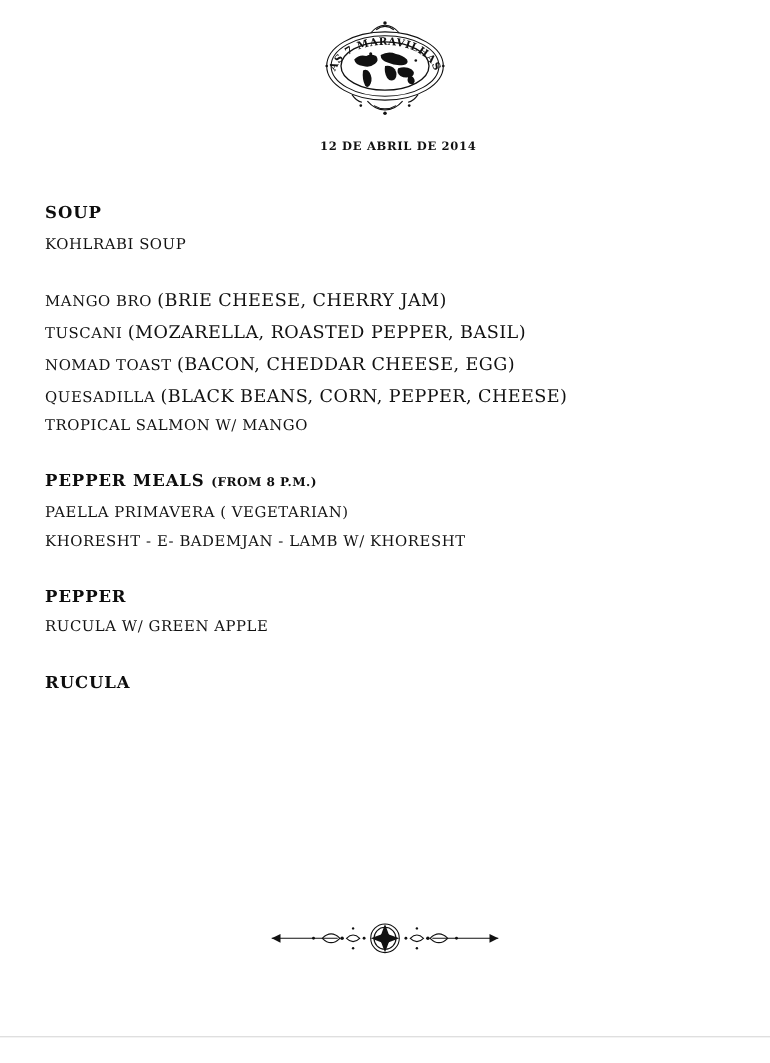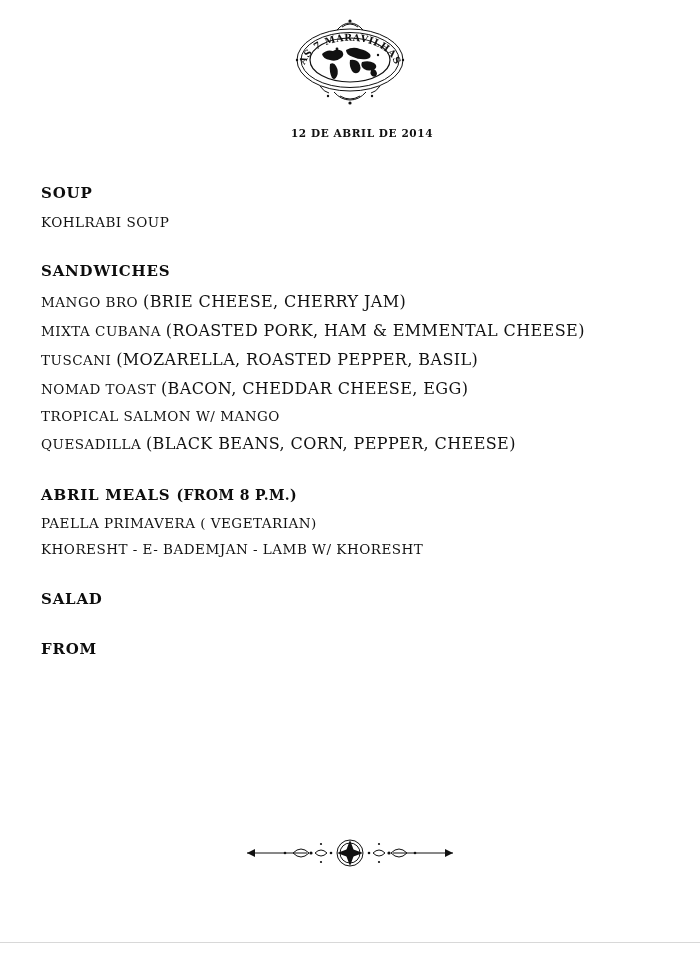--- a/index.html
+++ b/index.html
@@ -63,21 +63,21 @@
   .section-title {
     font-family: "DejaVu Serif", serif;
     font-weight: bold;
     font-size: 15px;
     letter-spacing: 0.8px;
     color: #0d0d0d;
     margin-bottom: 12px;
     line-height: 1.1;
   }
   .section-title .suffix {
-    font-size: 14px;
+    font-size: 11px;
     letter-spacing: 0.4px;
     font-weight: bold;
   }
 
   .item {
     font-family: "DejaVu Serif", serif;
     font-size: 13.5px;
     letter-spacing: 0.5px;
     color: #111;
     margin-bottom: 9px;
@@ -172,70 +172,66 @@
     <div class="section">
       <div class="section-title">
         <span>SOUP</span>
       </div>
       <div class="item">
         <span class="name">KOHLRABI SOUP</span>
       </div>
     </div>
 
     <div class="section">
-      <div class="section-title">
-        <span>SANDWICHES</span>
-      </div>
       <div class="item">
         <span class="name">MANGO BRO</span>
         <span class="desc">(BRIE CHEESE, CHERRY JAM)</span>
       </div>
       <div class="item">
-        <span class="name">MIXTA CUBANA</span>
-        <span class="desc">(ROASTED PORK, HAM &amp; EMMENTAL CHEESE)</span>
-      </div>
-      <div class="item">
         <span class="name">TUSCANI</span>
         <span class="desc">(MOZARELLA, ROASTED PEPPER, BASIL)</span>
       </div>
       <div class="item">
         <span class="name">NOMAD TOAST</span>
         <span class="desc">(BACON, CHEDDAR CHEESE, EGG)</span>
       </div>
       <div class="item">
-        <span class="name">TROPICAL SALMON W/ MANGO</span>
-      </div>
-      <div class="item">
         <span class="name">QUESADILLA</span>
         <span class="desc">(BLACK BEANS, CORN, PEPPER, CHEESE)</span>
       </div>
-    </div>
-
-    <div class="section">
-      <div class="section-title">
-        <span>ABRIL MEALS</span>
+      <div class="item">
+        <span class="name">TROPICAL SALMON W/ MANGO</span>
+      </div>
+    </div>
+
+    <div class="section">
+      <div class="section-title">
+        <span>PEPPER MEALS</span>
         <span class="suffix">(FROM 8 P.M.)</span>
       </div>
       <div class="item">
         <span class="name">PAELLA PRIMAVERA ( VEGETARIAN)</span>
       </div>
       <div class="item">
         <span class="name">KHORESHT - E- BADEMJAN - LAMB W/ KHORESHT</span>
       </div>
     </div>
 
     <div class="section">
       <div class="section-title">
-        <span>SALAD</span>
-      </div>
-    </div>
-
-    <div class="section">
-      <div class="section-title">
-        <span>FROM</span>
+        <span>PEPPER</span>
+      </div>
+      <div class="item">
+        <span class="name">RUCULA W/ GREEN APPLE</span>
+      </div>
+    </div>
+
+    <div class="section">
+      <div class="section-title">
+        <span>RUCULA</span>
       </div>
     </div>
 
   </div>
 
   <div class="ornament-wrap">
     <div class="ornament">
       <svg viewBox="0 0 210 34" width="210" height="34" xmlns="http://www.w3.org/2000/svg">
         <g stroke="#111" stroke-width="1" fill="none">
           <line x1="2" y1="17" x2="62" y2="17"></line>

